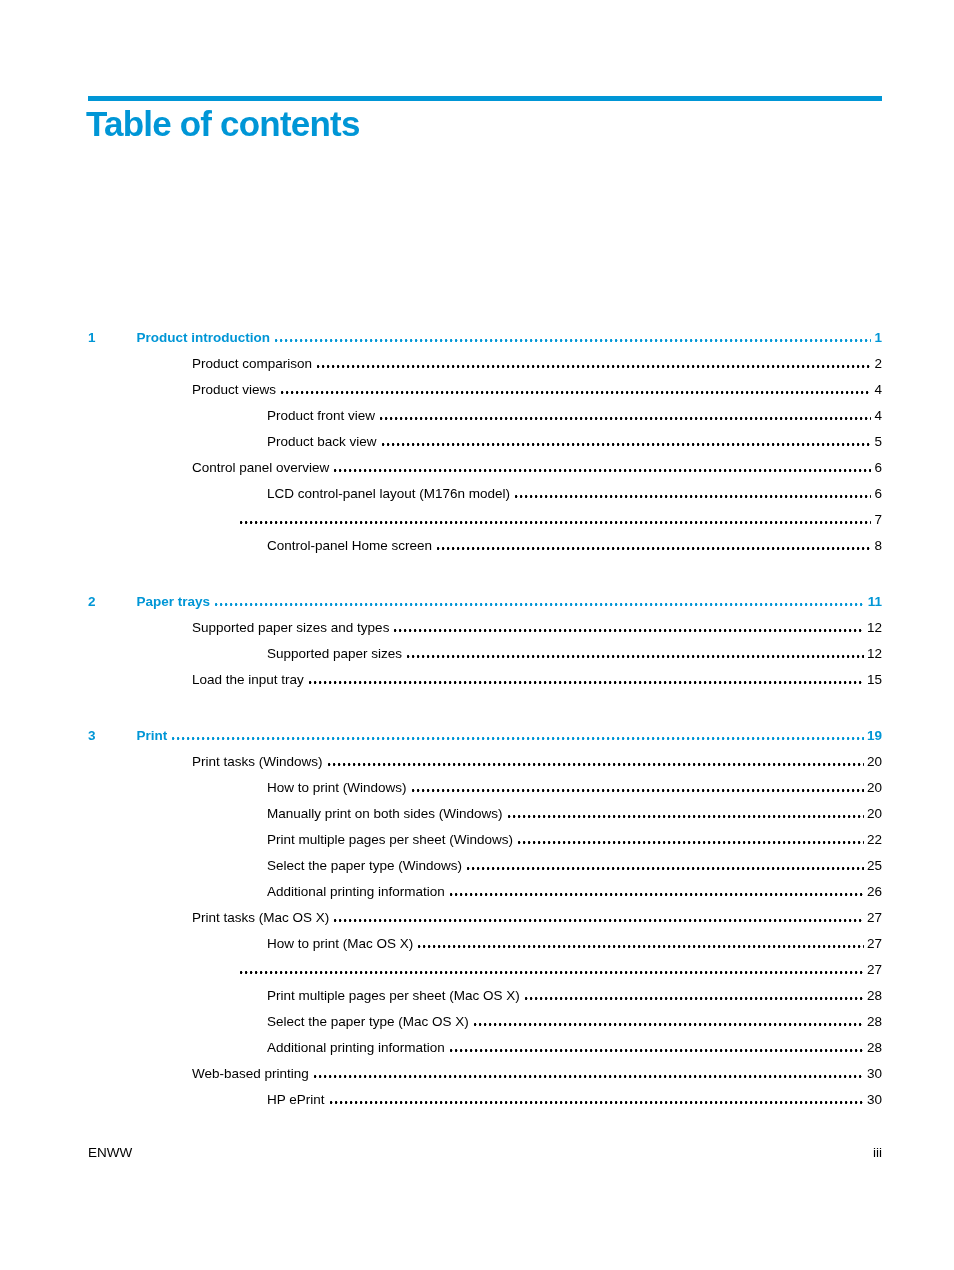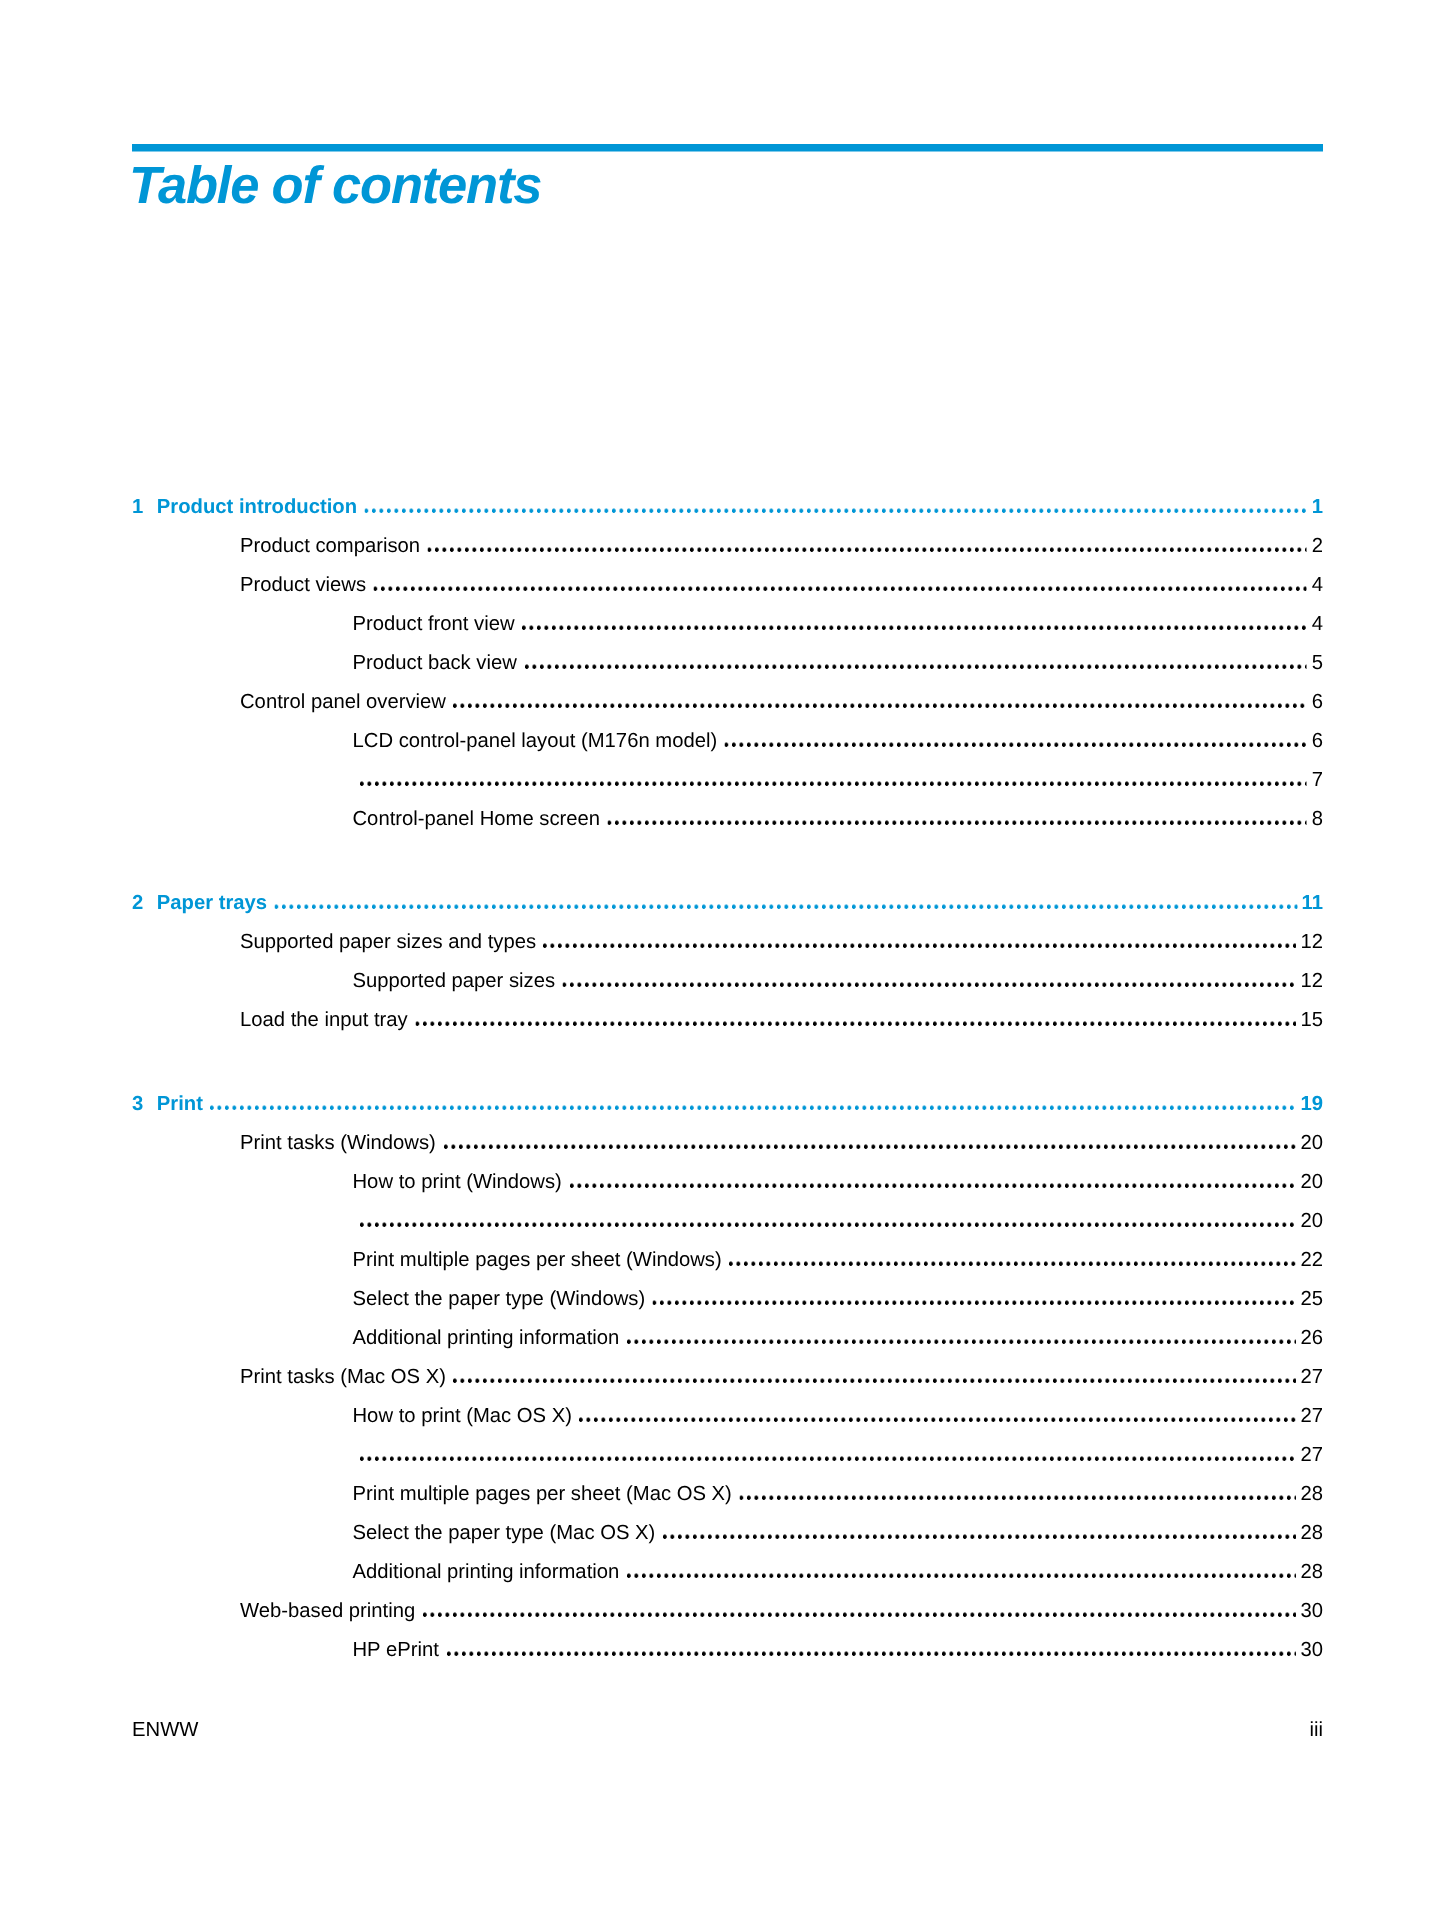--- a/index.html
+++ b/index.html
@@ -20,37 +20,36 @@
     width: 794px; height: 5px;
     background: var(--accent);
   }
   .page-title {
     position: absolute; left: 86px; top: 104px;
     margin: 0;
     font-size: 35px; font-weight: bold;
     letter-spacing: -0.8px;
     color: var(--accent);
     white-space: nowrap;
-    font-style: italic;
   }
 
   
   .toc {
     position: absolute; left: 88px; top: 325px;
     width: 794px;
   }
   .toc-section:not(:first-child) .row.head { margin-top: 30px; }
   .row {
     display: flex; align-items: baseline;
     font-size: 13.5px; line-height: 26px;
     white-space: nowrap;
   }
   .row.head { color: var(--accent); font-weight: bold; }
   .row.head .num { flex: 0 0 auto; margin-right: 9px; }
-  .row .label { flex: 0 0 auto; }
+  .row .label { flex: 0 0 auto; margin-left: 32px; }
   .row.lvl1 { padding-left: 72px; justify-content: center; }
   .row.lvl2 { padding-left: 147px; text-align: right; }
   .leader {
     flex: 1 1 auto; min-width: 12px;
     height: 2.6px;
     margin: 0 3px 0 5px;
     align-self: baseline;
     background-image: radial-gradient(circle at 1.2px 1.3px, currentColor 1.05px, transparent 1.45px);
     background-size: 5px 2.6px;
     background-repeat: repeat-x;
@@ -174,20 +173,21 @@
     <span class="pg">20</span>
   </div>
 
   <div class="row lvl2">
     <span class="label">How to print (Windows)</span>
     <span class="leader"></span>
     <span class="pg">20</span>
   </div>
 
   <div class="row lvl2">
+    <span class="label">Manually print on both sides (Windows)</span>
     <span class="leader"></span>
     <span class="pg">20</span>
   </div>
 
   <div class="row lvl2">
     <span class="label">Print multiple pages per sheet (Windows)</span>
     <span class="leader"></span>
     <span class="pg">22</span>
   </div>
 

